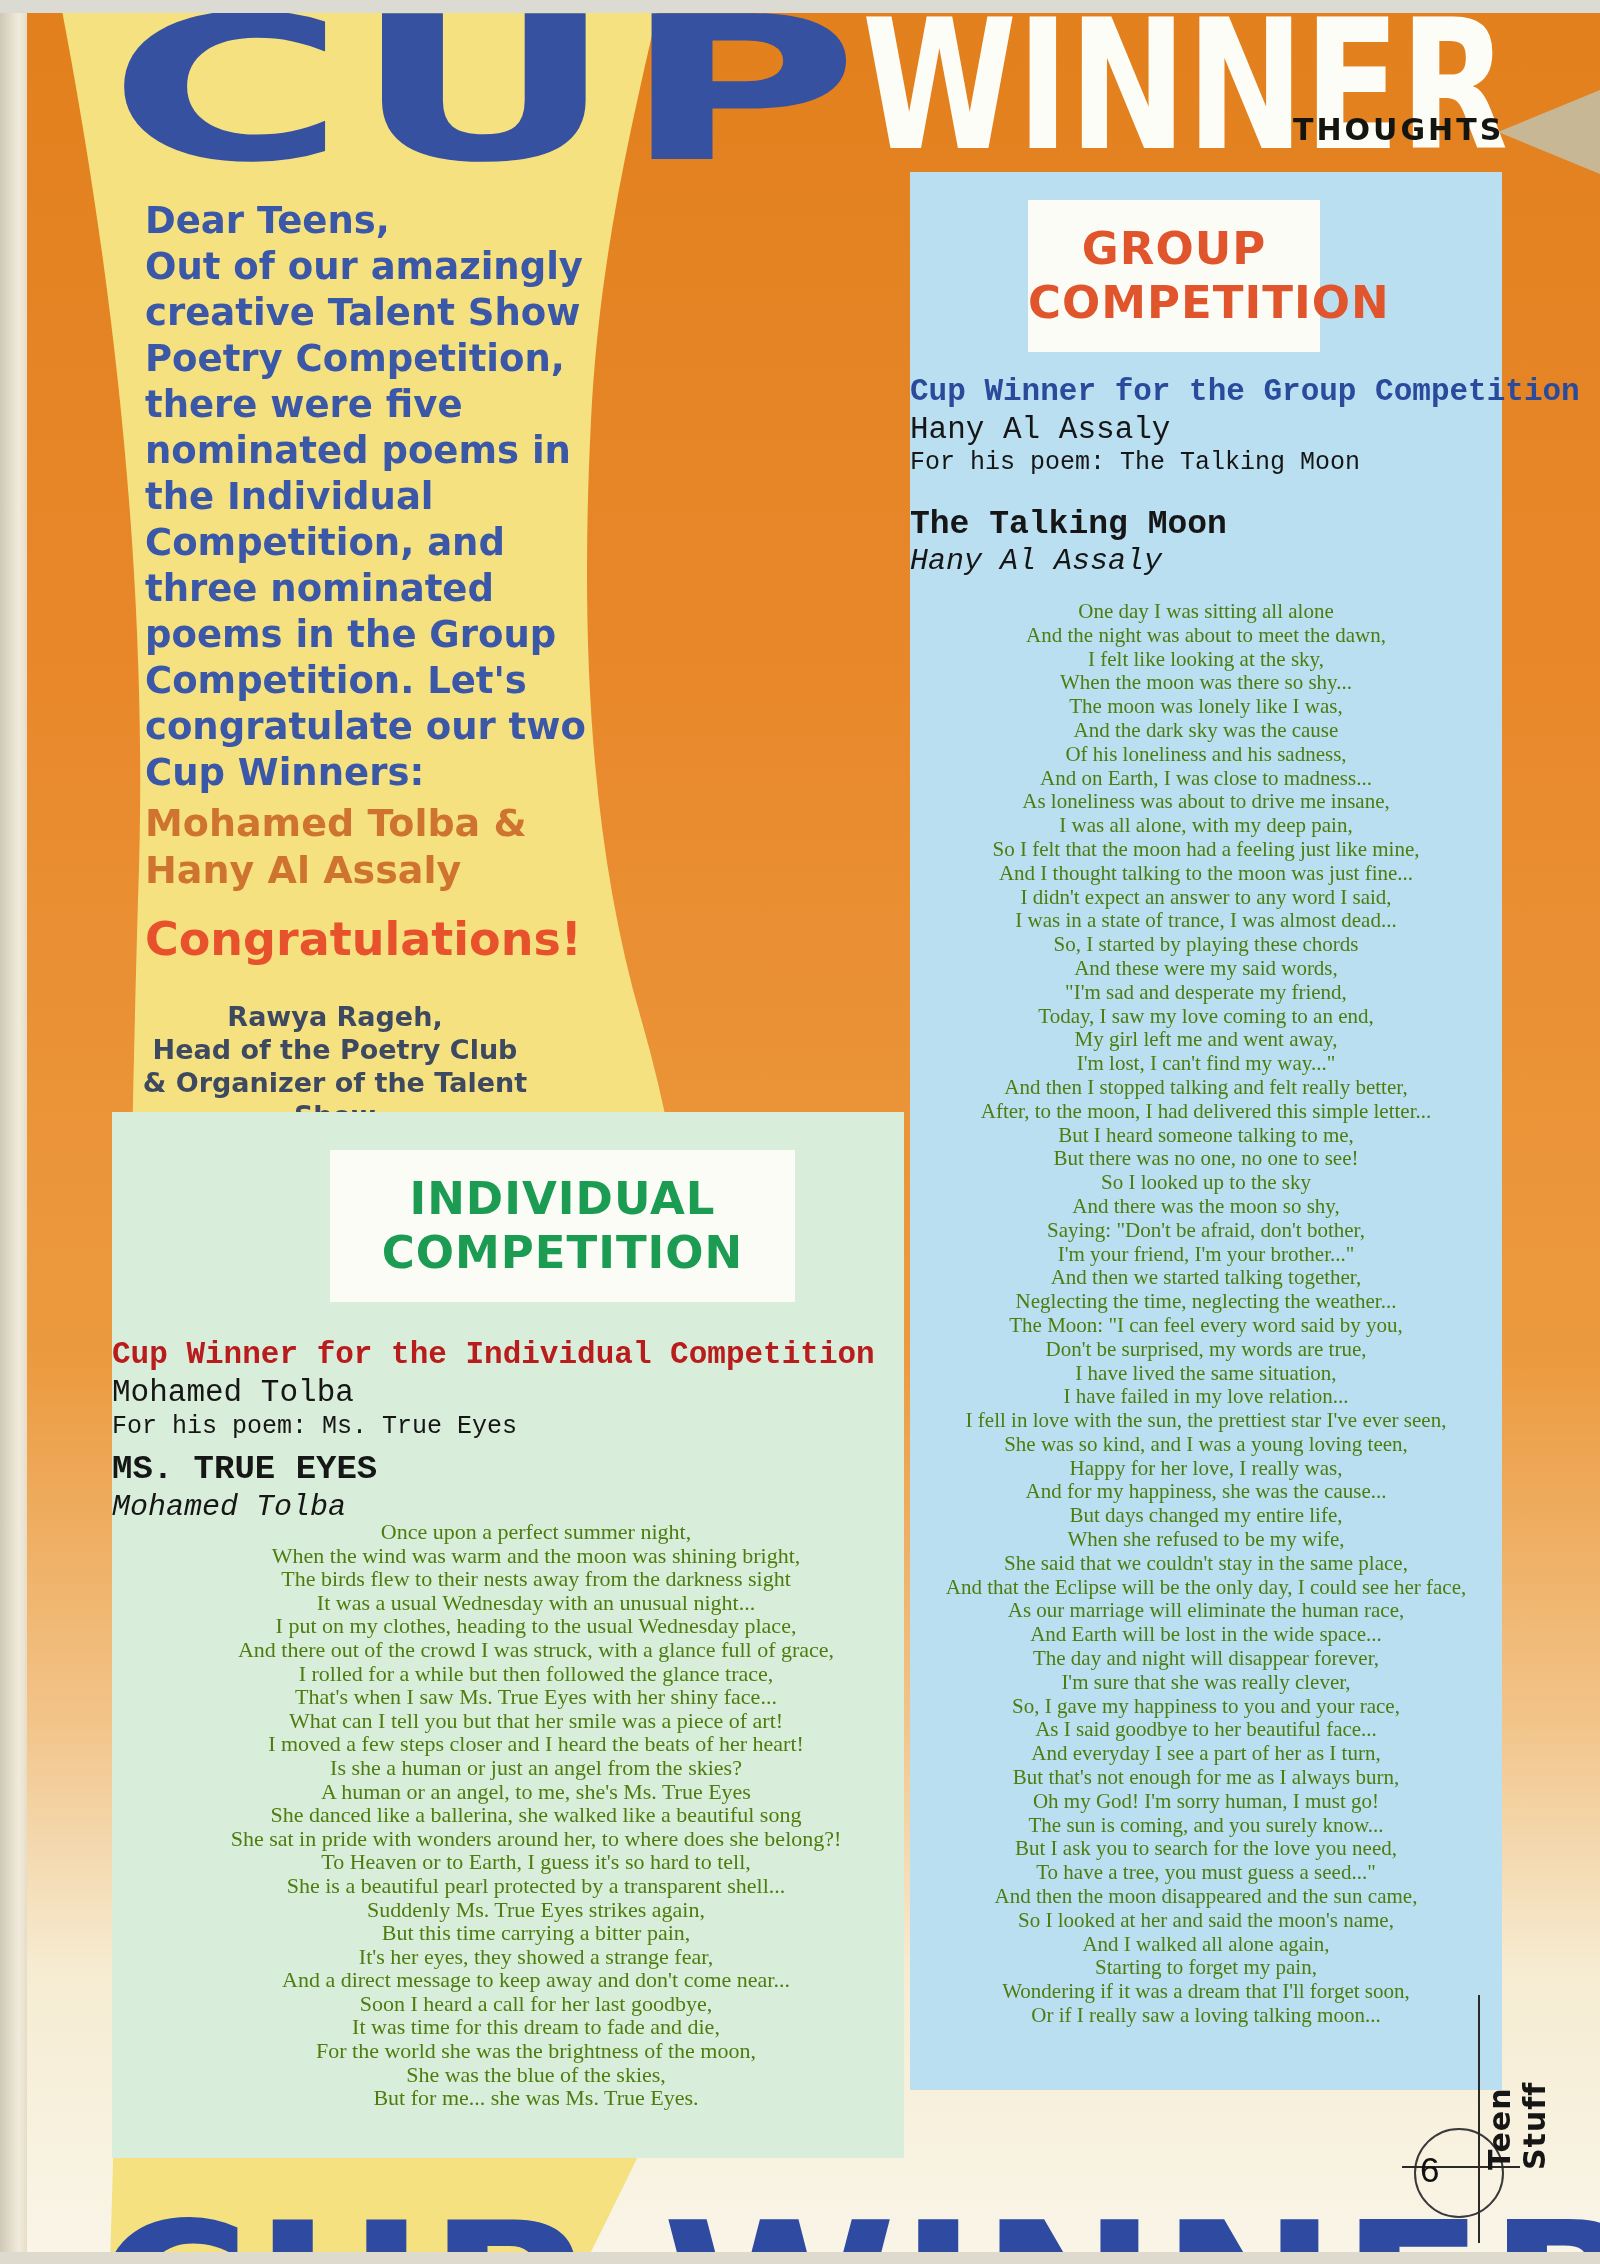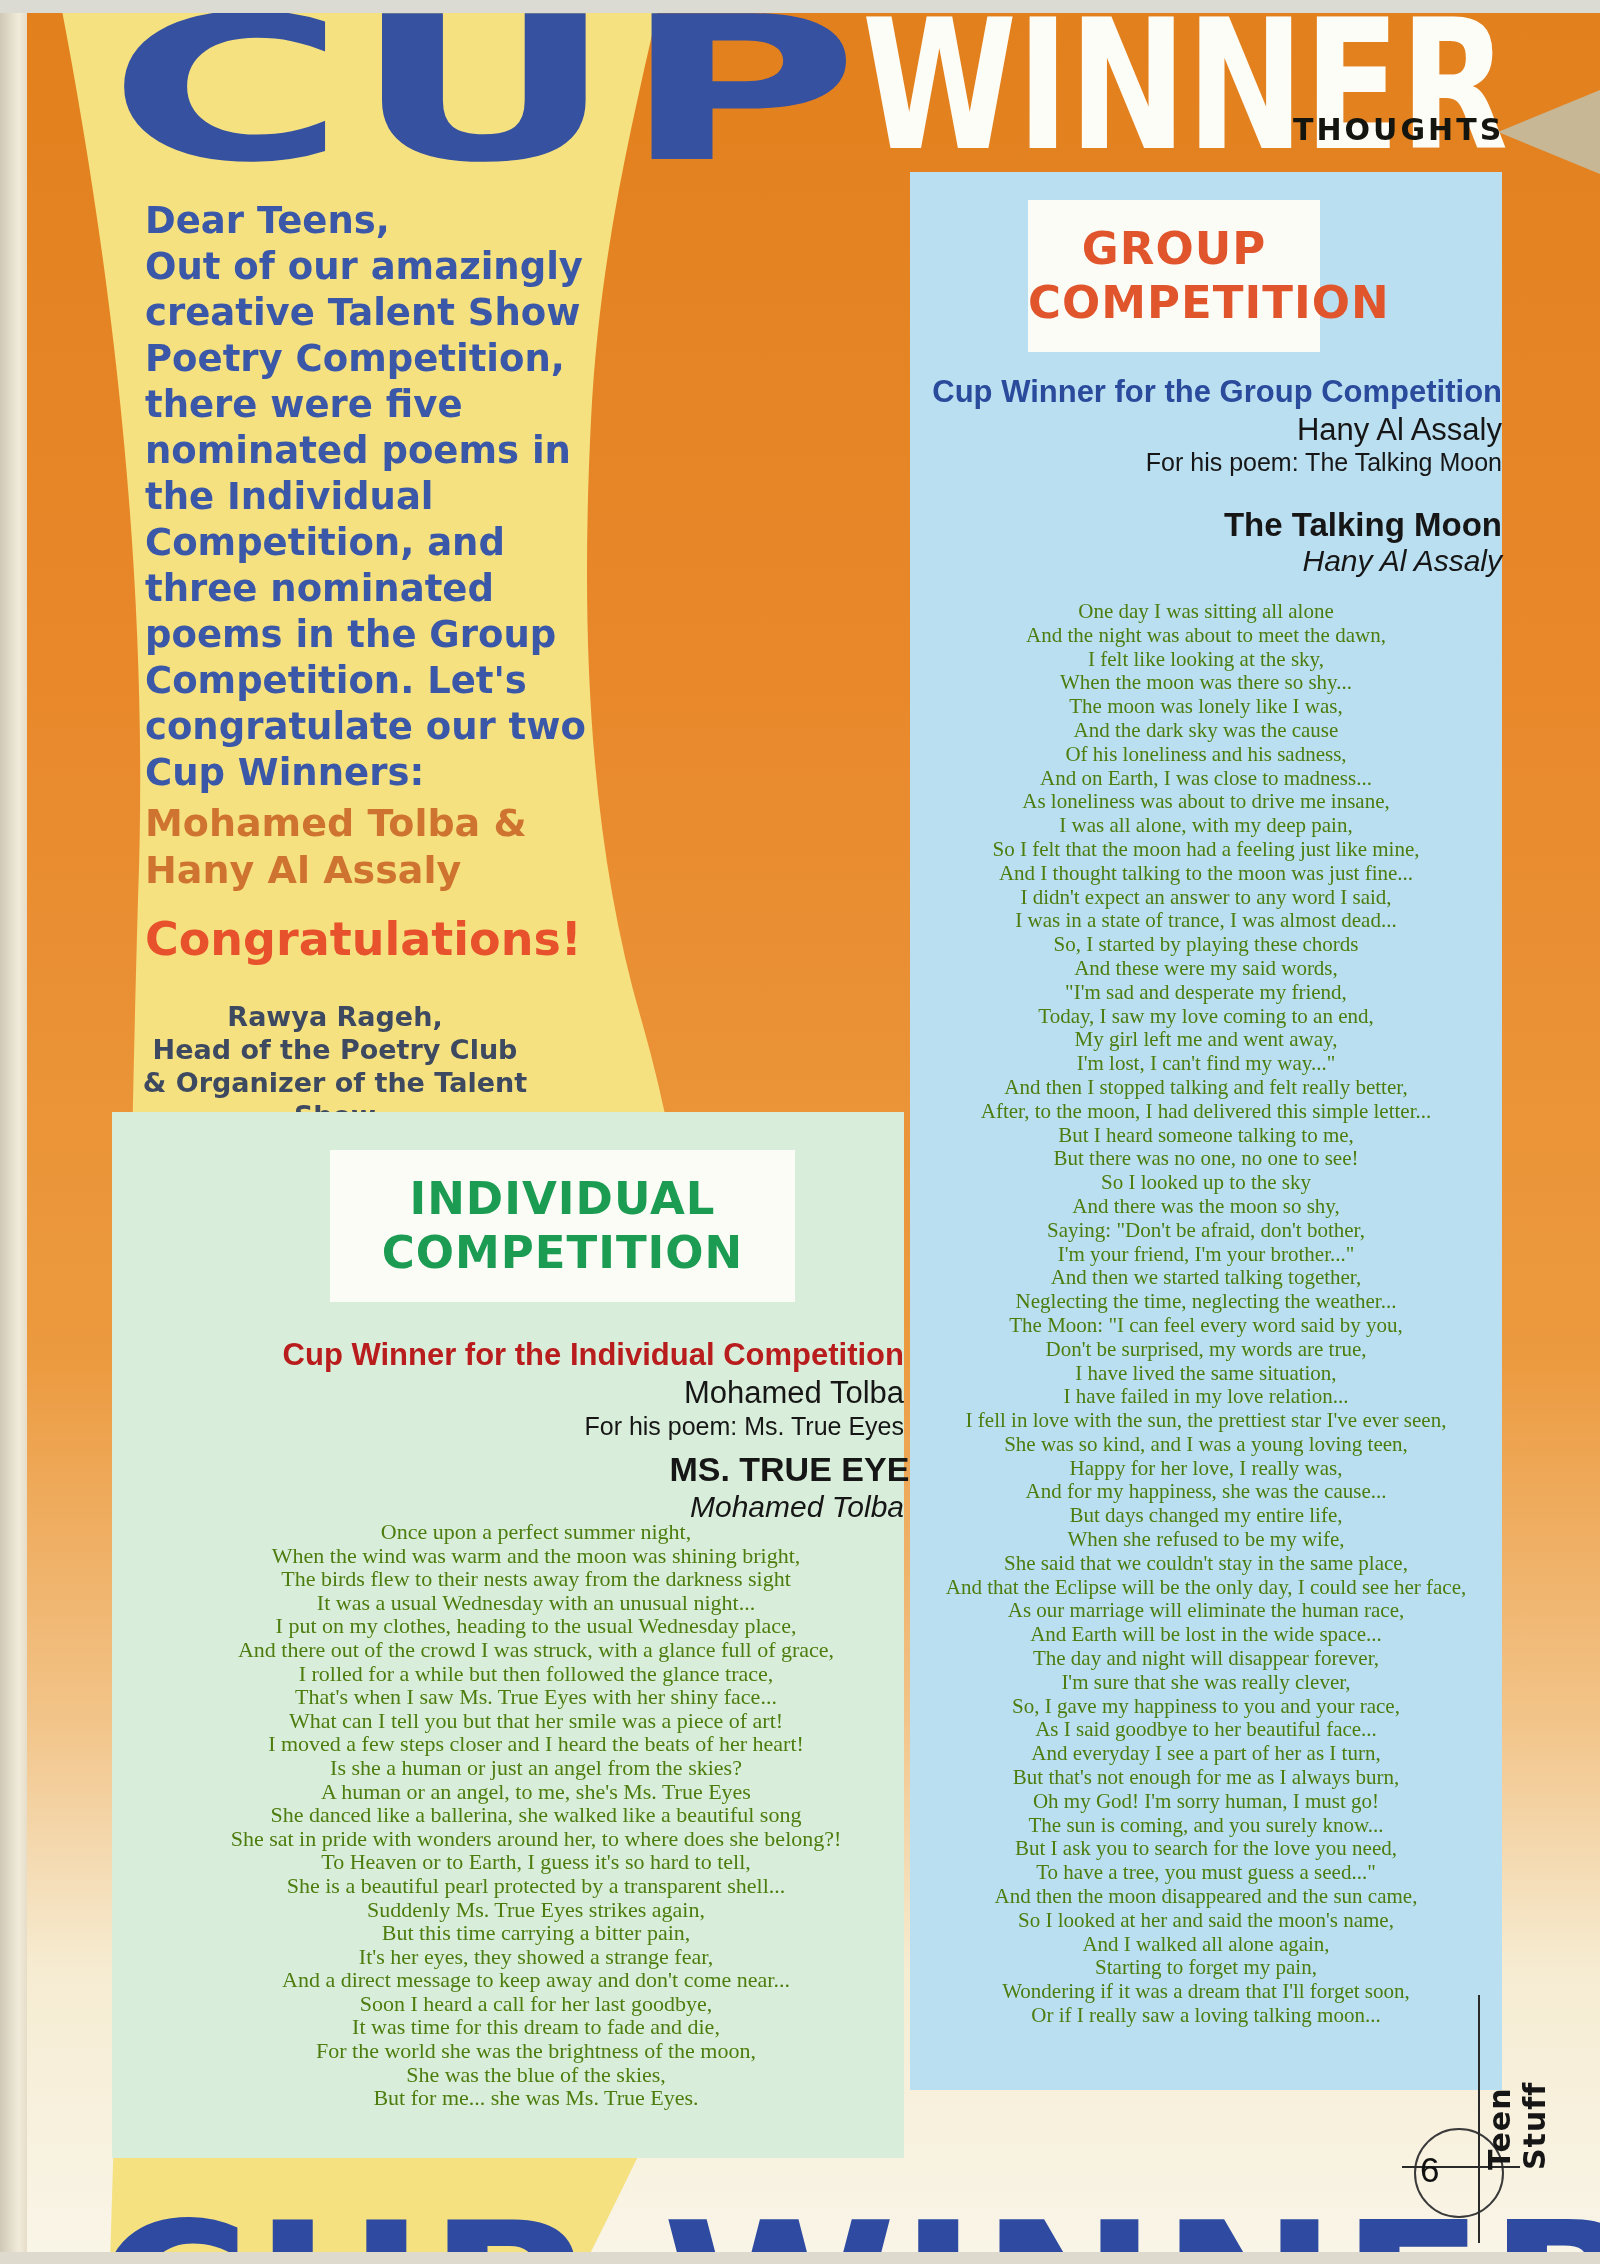--- a/index.html
+++ b/index.html
@@ -29,32 +29,32 @@
   .winners .bl-item{white-space:nowrap;}
   .congrats{position:absolute;left:145px;top:912px;z-index:6;color:#e7512b;font-weight:bold;font-size:46px;}
   .signature{position:absolute;left:110px;top:1000px;width:450px;z-index:6;color:#3c4960;font-weight:bold;
          font-size:27px;line-height:33px;text-align:center;}
 
   
   .panel{position:absolute;z-index:10;}
   .panel-title-box{position:absolute;background:#fcfcf7;text-align:center;
          display:flex;flex-direction:column;justify-content:center;}
   .panel-title-box .bl-item{font-weight:bold;font-size:45px;line-height:54px;letter-spacing:1px;}
-  .serif-c{position:absolute;width:100%;text-align:right;font-family:Liberation Sans, sans-serif;color:#161616;}
+  .serif-c{position:absolute;width:100%;text-align:left;font-family:Liberation Mono, monospace;color:#161616;}
   .poem{position:absolute;width:100%;text-align:center;font-family:"Liberation Serif",serif;color:#4d7c0f;}
   .poem .bl-item{white-space:nowrap;}
 
   
   .panel-individual{left:112px;top:1112px;width:792px;height:1046px;background:#d9eeda;}
   .panel-individual .panel-title-box{left:218px;top:38px;width:465px;height:152px;}
   .panel-individual .panel-title-box .bl-item{color:#1c9b52;}
   .ind-heading{top:225px;font-weight:bold;font-size:31px;color:#b91c1c;}
   .ind-name{top:263px;font-size:31px;}
   .ind-ref{top:300px;font-size:25px;}
-  .ind-title{top:338px;font-weight:bold;font-size:34px;padding-left:28px;}
+  .ind-title{top:338px;font-weight:bold;font-size:34px;}
   .ind-author{top:378px;font-style:italic;font-size:30px;}
   .ind-poem{top:408px;font-size:22px;line-height:23.6px;margin-left:28px;}
 
   
   .panel-group{left:910px;top:172px;width:592px;height:1918px;background:#badff1;}
   .panel-group .panel-title-box{left:118px;top:28px;width:292px;height:152px;justify-content:center;}
   .panel-group .panel-title-box .bl-item{color:#e0552c;}
   .grp-heading{top:202px;font-weight:bold;font-size:31px;color:#2a4a9c;white-space:nowrap;}
   .grp-name{top:240px;font-size:31px;}
   .grp-ref{top:276px;font-size:25px;}

